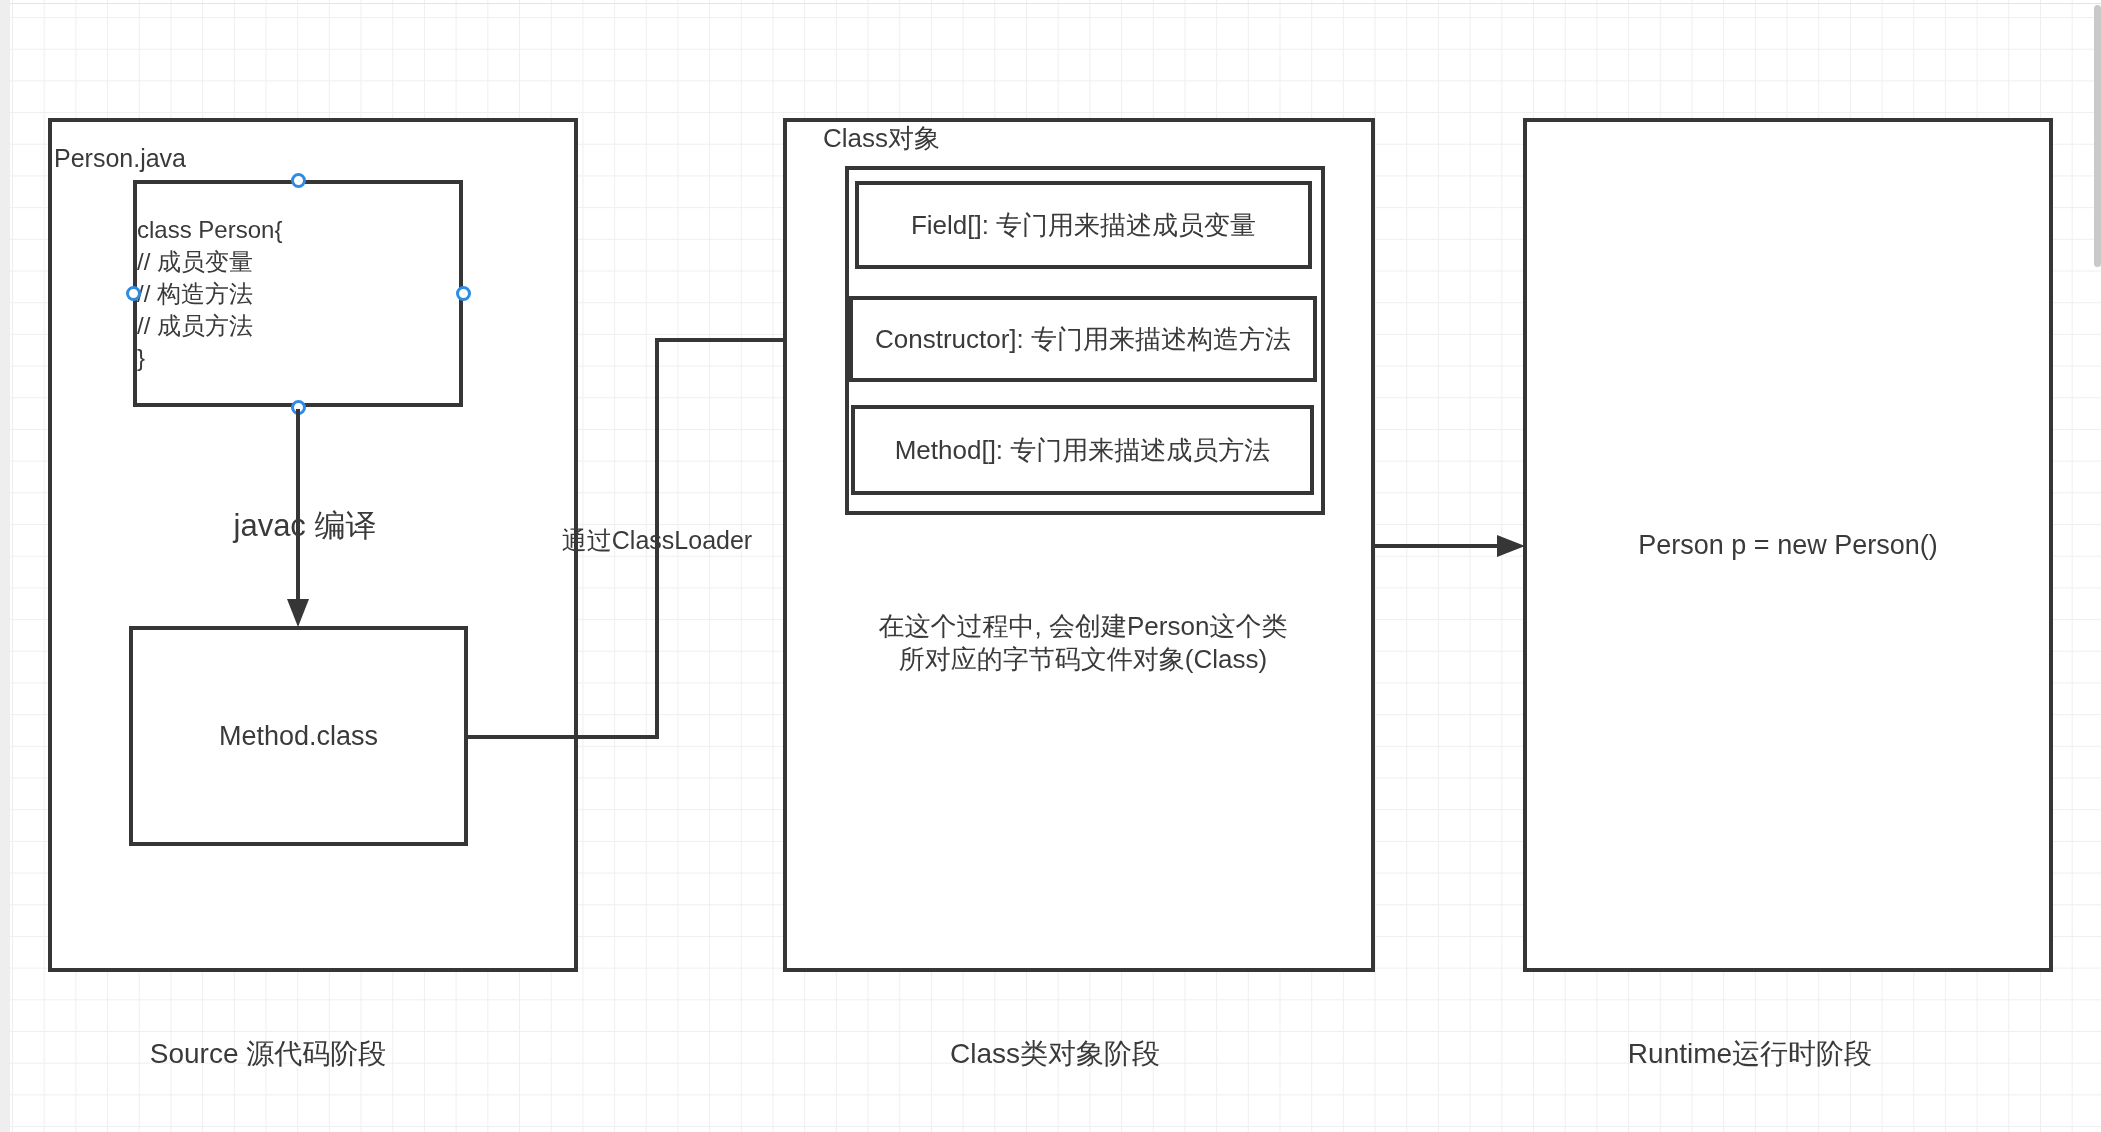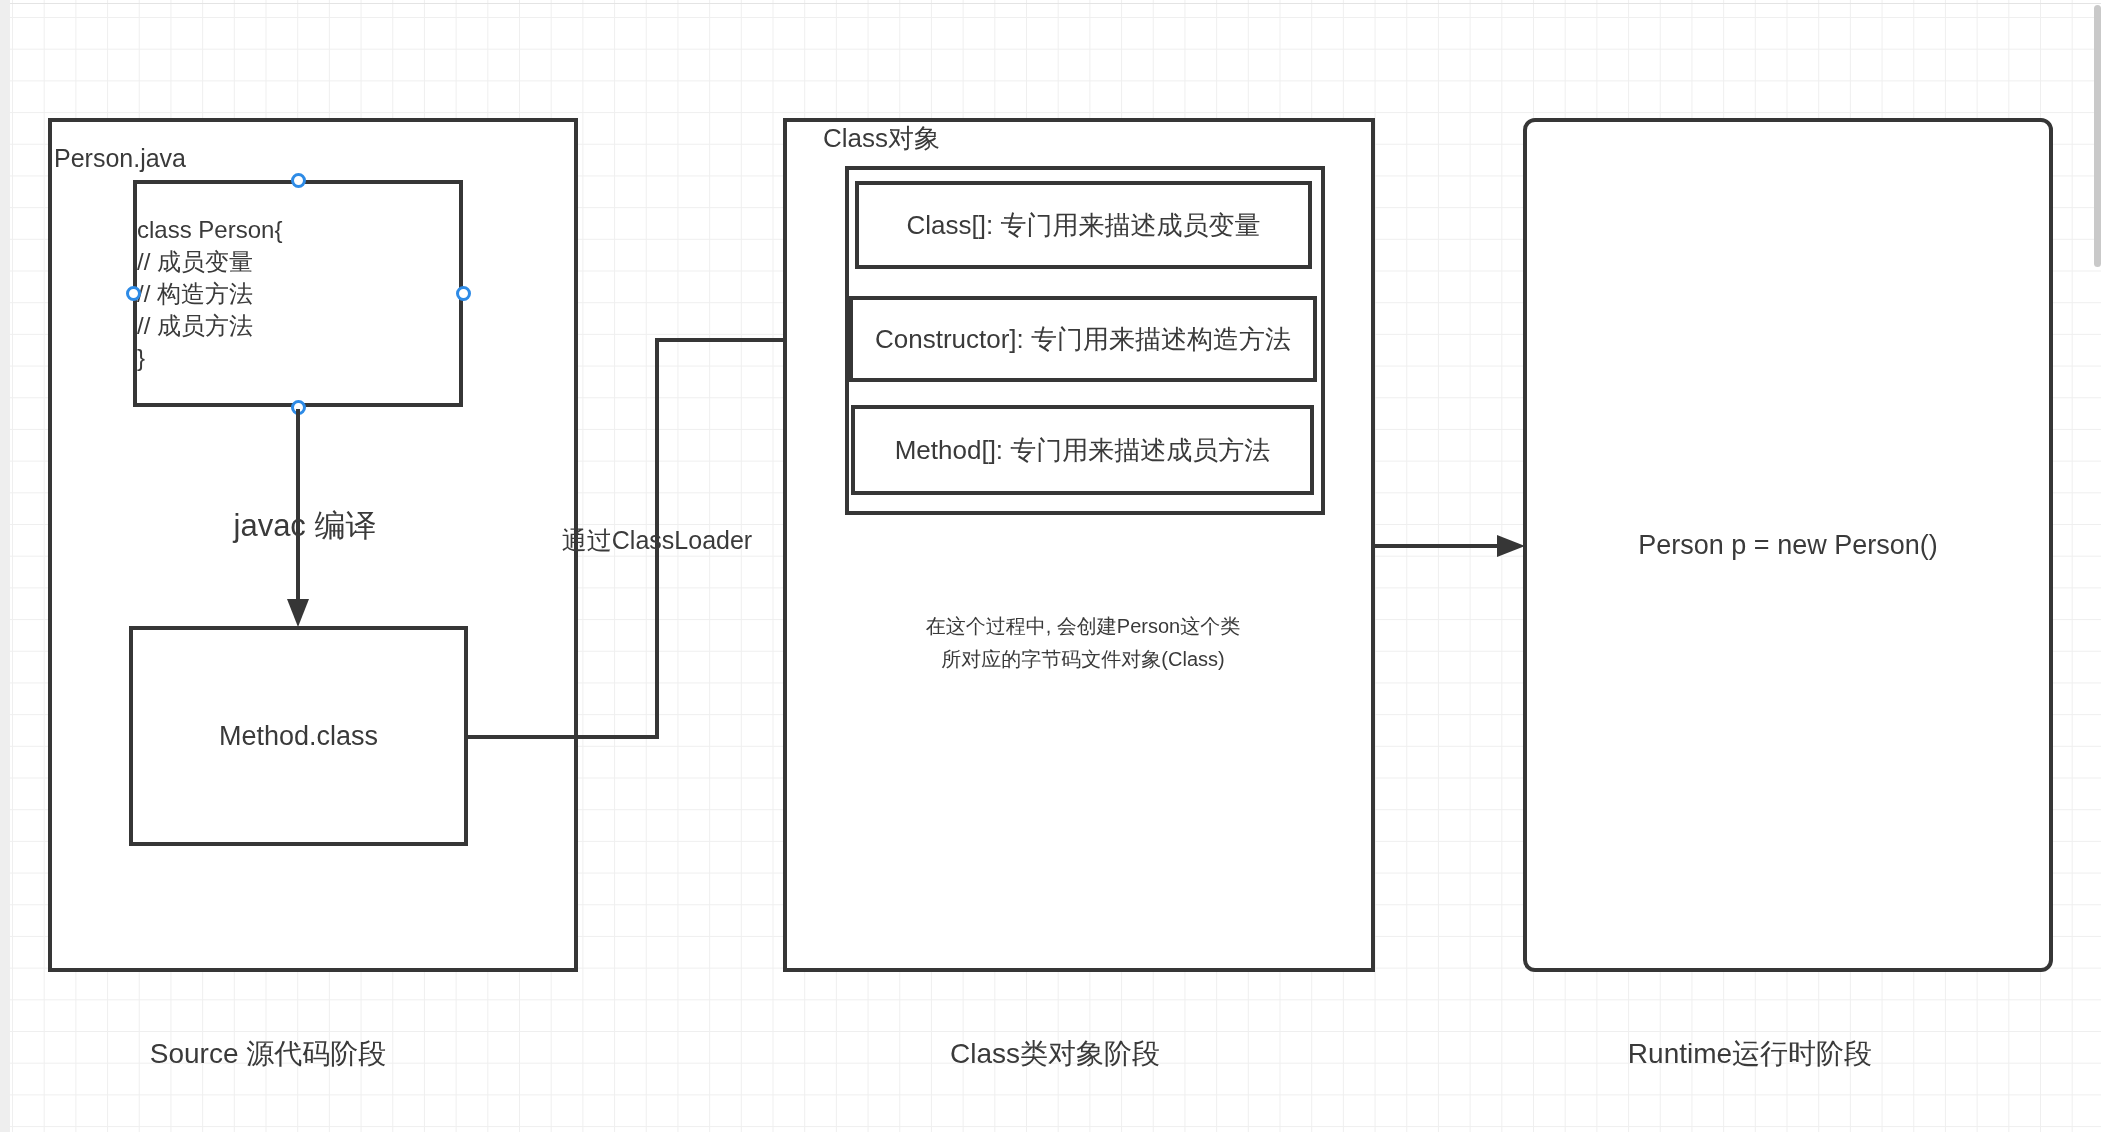--- a/index.html
+++ b/index.html
@@ -30,21 +30,21 @@
   .arrowhead{position:absolute;width:0;height:0;}
   .head-down{border-left:11px solid transparent;border-right:11px solid transparent;border-top:28px solid #363636;}
   .head-right{border-top:11px solid transparent;border-bottom:11px solid transparent;border-left:28px solid #363636;}
   .handle{
     position:absolute;width:15px;height:15px;border-radius:50%;
     background:#ffffff;border:3px solid #2e8be6;box-sizing:border-box;
   }
   .code-lines{font-size:24px;line-height:32px;padding-top:30px;color:#3a3a3a;}
   .member-box{font-size:26px;line-height:33px;color:#3a3a3a;}
   .caption{font-size:28px;color:#3a3a3a;}
-  .note{font-size:20px;line-height:33px;text-align:center;color:#3a3a3a;}
+  .note{font-size:26px;line-height:33px;text-align:center;color:#3a3a3a;}
   #v-scroll-thumb{
     position:absolute;left:2094px;top:5px;width:7px;height:262px;
     background:#c9c9c9;border-radius:4px;
   }
   #top-border-line{position:absolute;left:0;top:3px;width:2101px;height:1px;background:#e4e4e4;}
   #left-edge-strip{position:absolute;left:0;top:0;width:10px;height:1132px;background:#eeeeee;}
 </style>
 </head>
 <body>
 
@@ -86,40 +86,40 @@
   <div class="arrowhead head-right" style="left:818px;top:329px;"></div>
   <div class="lbl" style="left:552px;top:524px;width:210px;font-size:25px;">通过ClassLoader</div>
 
   <div class="shape" style="left:783px;top:118px;width:592px;height:854px;"></div>
 
   <div class="abs" style="left:823px;top:121px;font-size:26px;">Class对象</div>
 
   <div class="shape" style="left:845px;top:166px;width:480px;height:349px;"></div>
 
   <div class="shape center-flex member-box" style="left:855px;top:181px;width:457px;height:88px;">
-    <span>Class[]: 专门用来描述成员变量</span>
+    <span>Field[]: 专门用来描述成员变量</span>
   </div>
 
   <div class="shape center-flex member-box" style="left:849px;top:296px;width:468px;height:86px;padding:6px 18px;">
     <span>Constructor]: 专门用来描述构造方法</span>
   </div>
 
   <div class="shape center-flex member-box" style="left:851px;top:405px;width:463px;height:90px;">
     <span>Method[]: 专门用来描述成员方法</span>
   </div>
 
   <div class="note abs" style="left:833px;top:610px;width:500px;">
     <div>在这个过程中, 会创建Person这个类</div>
     <div>所对应的字节码文件对象(Class)</div>
   </div>
 
   <div class="line" style="left:1375px;top:544px;width:122px;height:4px;"></div>
   <div class="arrowhead head-right" style="left:1497px;top:535px;"></div>
 
-  <div class="shape center-flex" style="left:1523px;top:118px;width:530px;height:854px;font-size:27px;border-radius:12px;">
+  <div class="shape center-flex" style="left:1523px;top:118px;width:530px;height:854px;font-size:27px;">
     <span>Person p = new Person()</span>
   </div>
 
   <div class="lbl caption" style="left:68px;top:1035px;width:400px;">Source 源代码阶段</div>
   <div class="lbl caption" style="left:1550px;top:1035px;width:400px;">Runtime运行时阶段</div>
   <div class="lbl caption" style="left:855px;top:1035px;width:400px;">Class类对象阶段</div>
 
   <div id="v-scroll-thumb"></div>
 
 </div>

